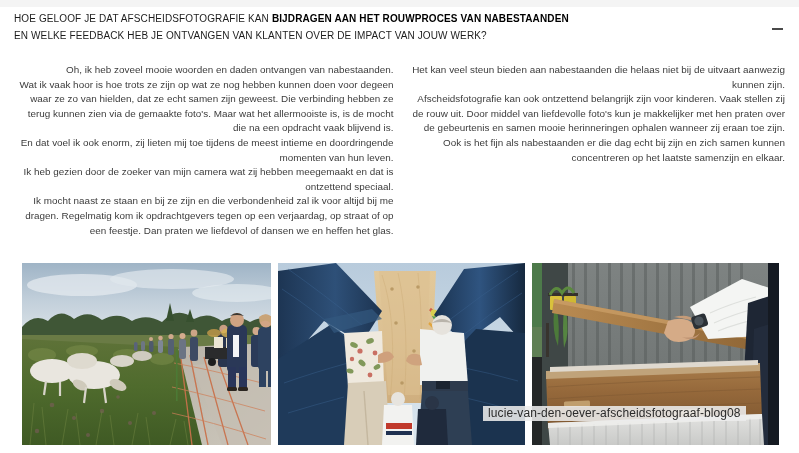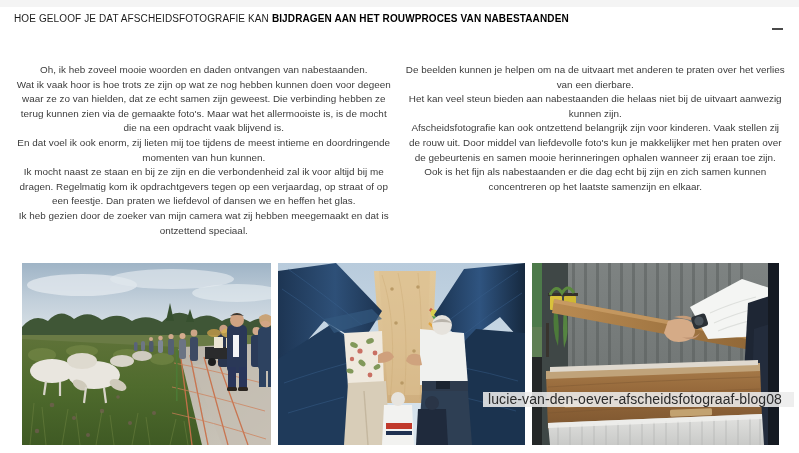--- a/index.html
+++ b/index.html
@@ -70,21 +70,21 @@
   }
   .col {
     width: 381px;
   }
   .col p {
     margin: 0;
     font-size: 9.9px;
     line-height: 14.6px;
     color: #3b3b3b;
     letter-spacing: 0.02px;
-    text-align: center;
+    text-align: right;
   }
 
   
   .image-row {
     position: absolute;
     left: 22px;
     top: 263px;
     width: 757px;
     height: 182px;
     display: flex;
@@ -97,56 +97,56 @@
   }
   .photo.p1 { width: 249px; }
   .photo.p2 { width: 247px; }
   .photo.p3 { width: 247px; }
   .photo svg { display: block; width: 100%; height: 182px; }
 
   
   .file-caption {
     position: absolute;
     left: 483px;
-    top: 392px;
-    padding: 2px 12px 3px 5px;
+    top: 406px;
+    padding: 2px 5px 3px 5px;
     background: rgba(236,236,236,0.88);
     color: #2b2b2b;
-    font-size: 14px;
+    font-size: 12px;
     letter-spacing: 0.1px;
     line-height: 10px;
     white-space: nowrap;
     z-index: 5;
   }
 </style>
 </head>
 <body>
 
 <div class="top-strip"></div>
 
 <div class="accordion-header">
   <div class="question-line">
     <span class="q-light">HOE GELOOF JE DAT AFSCHEIDSFOTOGRAFIE KAN </span><span class="q-bold">BIJDRAGEN AAN HET ROUWPROCES VAN NABESTAANDEN</span>
   </div>
+  <div class="question-line q-light">EN WELKE FEEDBACK HEB JE ONTVANGEN VAN KLANTEN OVER DE IMPACT VAN JOUW WERK?</div>
 </div>
 
 <div class="collapse-toggle">
   <div class="bar"></div>
 </div>
 
 <div class="columns">
   <div class="col">
     <p>Oh, ik heb zoveel mooie woorden en daden ontvangen van nabestaanden.</p>
     <p>Wat ik vaak hoor is hoe trots ze zijn op wat ze nog hebben kunnen doen voor degeen waar ze zo van hielden, dat ze echt samen zijn geweest. Die verbinding hebben ze terug kunnen zien via de gemaakte foto's. Maar wat het allermooiste is, is de mocht die na een opdracht vaak blijvend is.</p>
-    <p>En dat voel ik ook enorm, zij lieten mij toe tijdens de meest intieme en doordringende momenten van hun kunnen.</p>
+    <p>En dat voel ik ook enorm, zij lieten mij toe tijdens de meest intieme en doordringende momenten van hun leven.</p>
+    <p>Ik heb gezien door de zoeker van mijn camera wat zij hebben meegemaakt en dat is ontzettend speciaal.</p>
     <p>Ik mocht naast ze staan en bij ze zijn en die verbondenheid zal ik voor altijd bij me dragen. Regelmatig kom ik opdrachtgevers tegen op een verjaardag, op straat of op een feestje. Dan praten we liefdevol of dansen we en heffen het glas.</p>
-    <p>Ik heb gezien door de zoeker van mijn camera wat zij hebben meegemaakt en dat is ontzettend speciaal.</p>
   </div>
   <div class="col">
-    <p>De beelden kunnen je helpen om na de uitvaart met anderen te praten over het verlies van een dierbare.</p>
     <p>Het kan veel steun bieden aan nabestaanden die helaas niet bij de uitvaart aanwezig kunnen zijn.</p>
     <p>Afscheidsfotografie kan ook ontzettend belangrijk zijn voor kinderen. Vaak stellen zij de rouw uit. Door middel van liefdevolle foto's kun je makkelijker met hen praten over de gebeurtenis en samen mooie herinneringen ophalen wanneer zij eraan toe zijn. Ook is het fijn als nabestaanden er die dag echt bij zijn en zich samen kunnen concentreren op het laatste samenzijn en elkaar.</p>
   </div>
 </div>
 
 <div class="image-row">
 
   <div class="photo p1">
     <svg viewBox="0 0 249 182" preserveAspectRatio="none">
       <defs>

